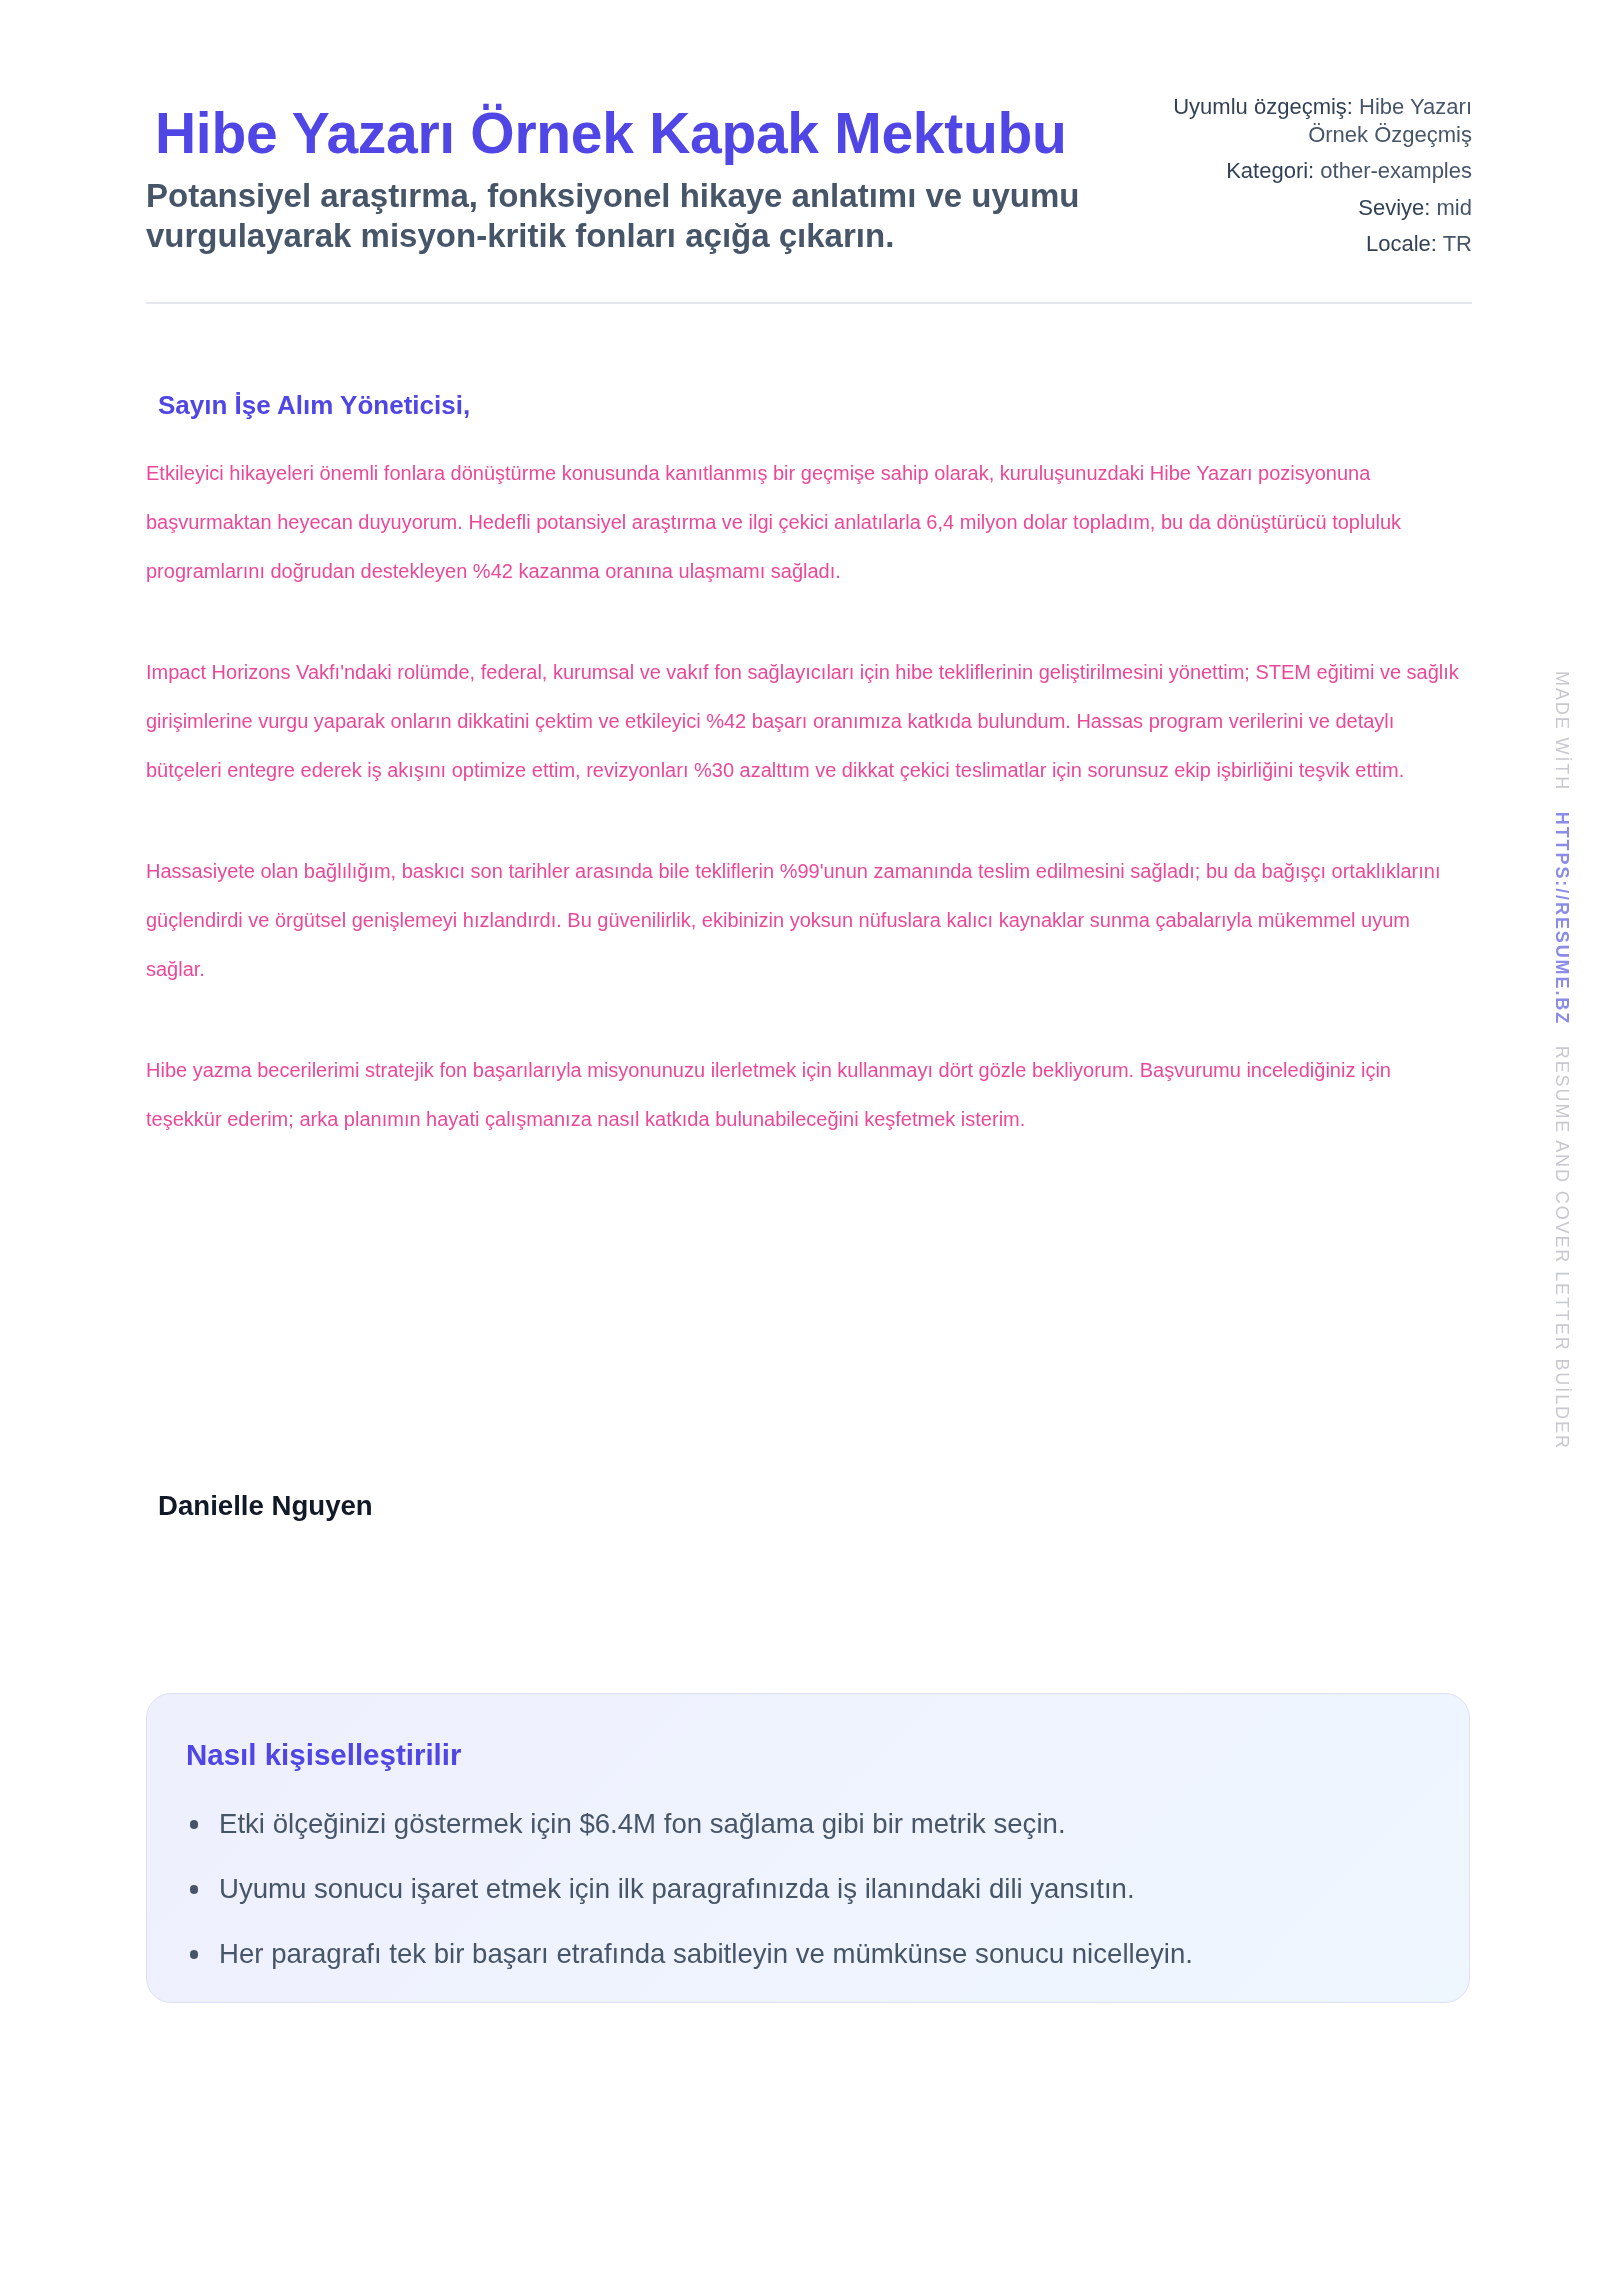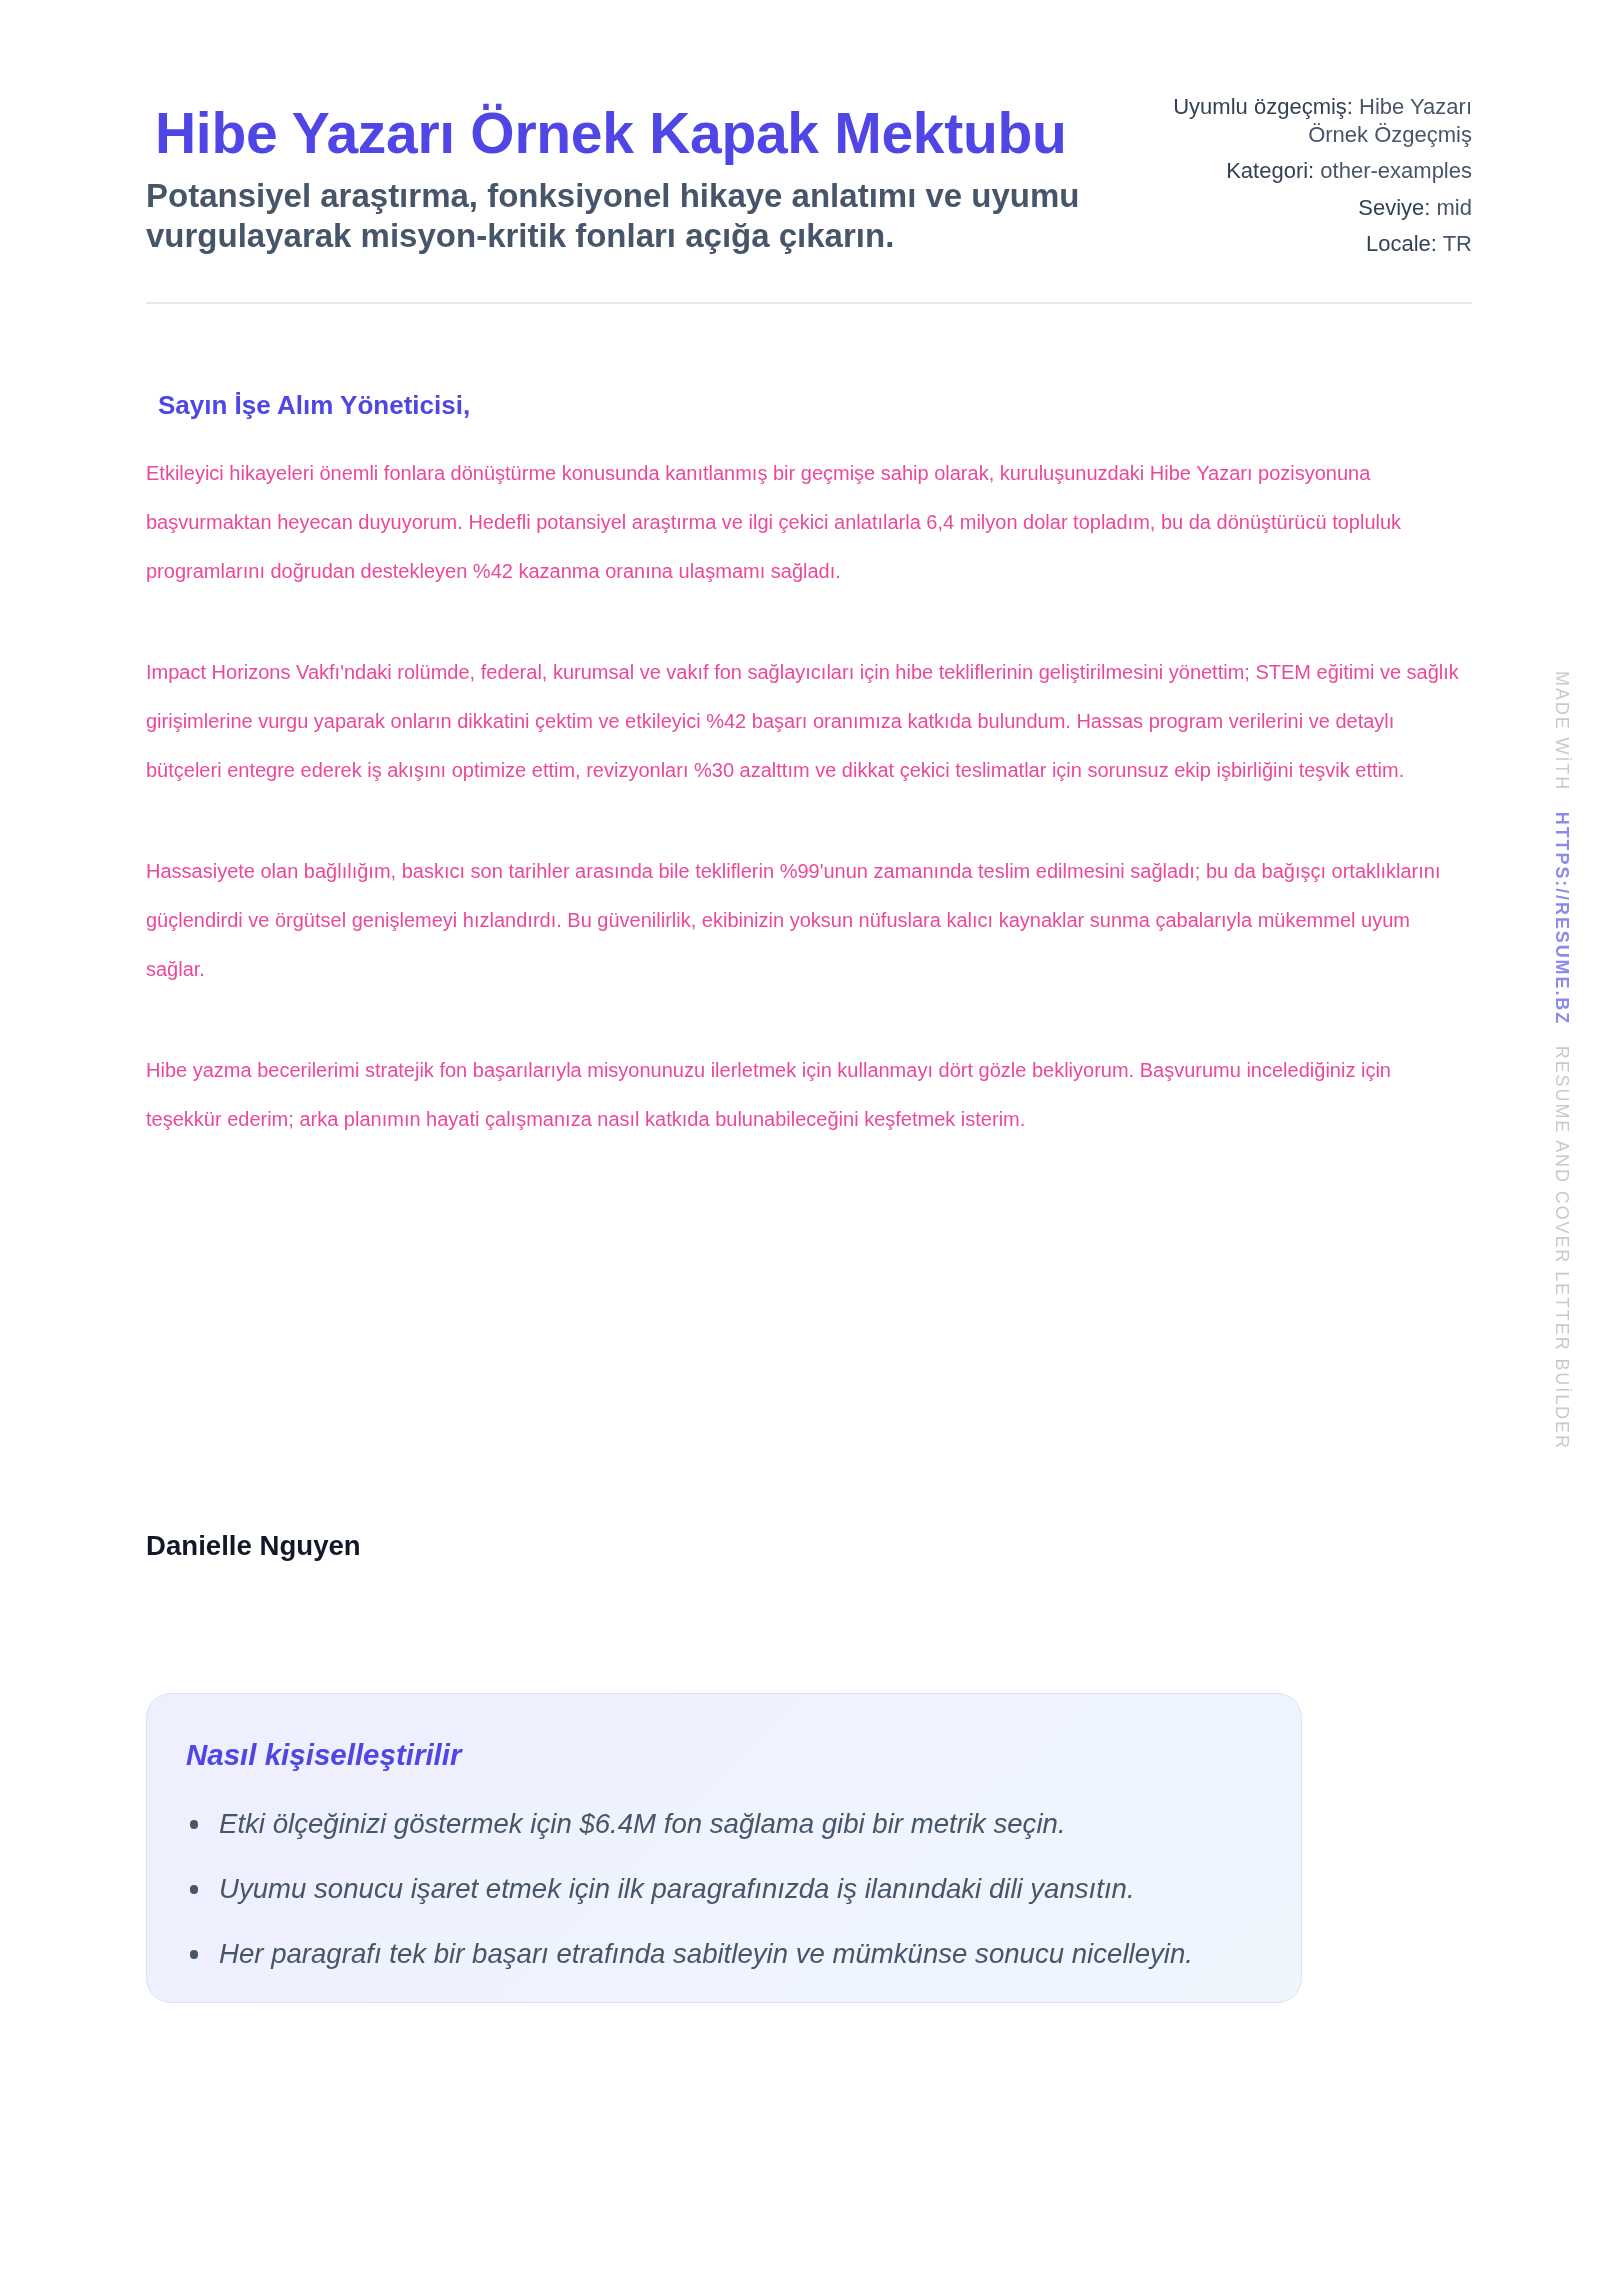--- a/index.html
+++ b/index.html
@@ -94,48 +94,46 @@
       width: 1326px;
     }
     .letter-body p {
       margin: 0 0 52px 0;
       font-size: 20px;
       line-height: 49px;
       color: #ec4899;
     }
     .signature {
       position: absolute;
-      left: 0;
+      left: 12px;
       top: 1487px;
       width: 1326px;
-      margin-top: 40px;
     }
     .sig-name {
       font-size: 27.6px;
       line-height: 38px;
       font-weight: 700;
       color: #111827;
     }
     .sig-title {
       margin-top: 17px;
       font-size: 27.6px;
       line-height: 38px;
       color: #475569;
     }
     .tips-box {
       position: absolute;
       left: 0;
       top: 1693px;
-      width: 1156px;
+      width: 1324px;
       height: 310px;
       border: 1.9px solid #DEDFF7;
       border-radius: 25px;
       background: linear-gradient(135deg, #EEF0FD 0%, #EFF4FE 60%, #EEF6FE 100%);
       box-sizing: border-box;
-      font-style: italic;
     }
     .tips-title {
       position: absolute;
       left: 39px;
       top: 42px;
       margin: 0;
       font-size: 29.5px;
       line-height: 38px;
       font-weight: 700;
       color: #4F46E5;

